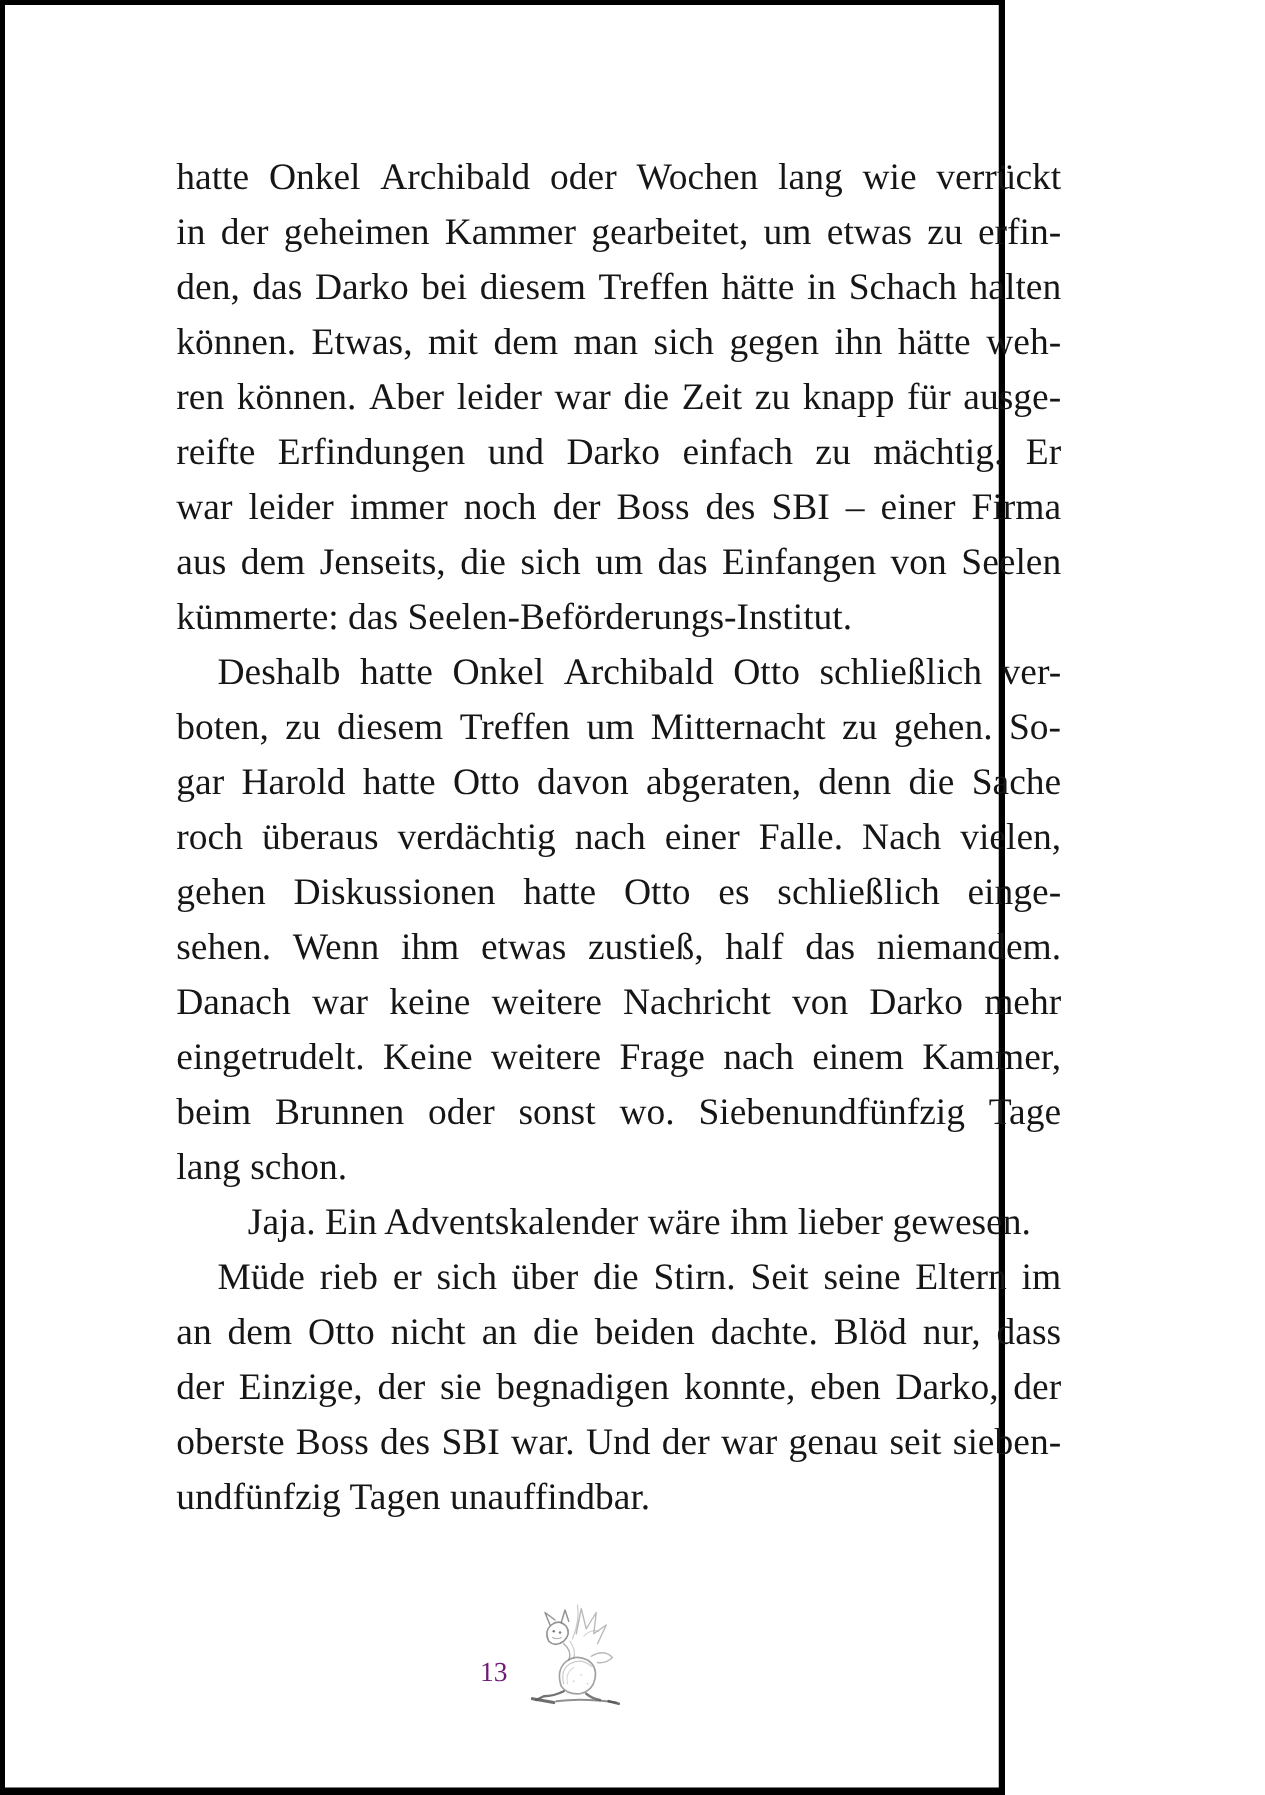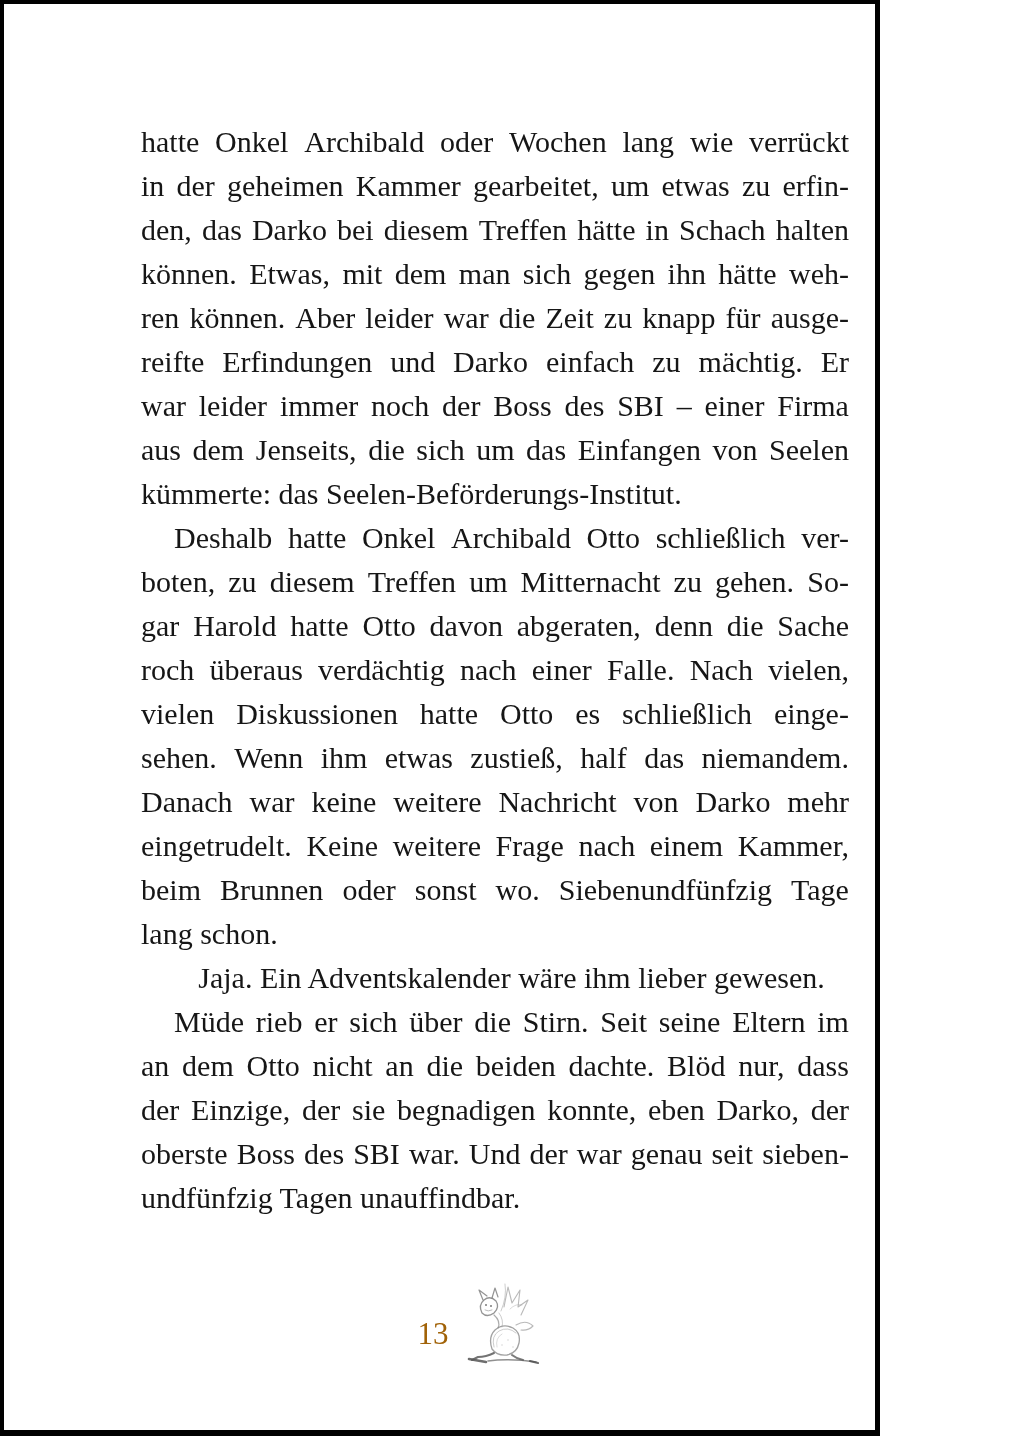--- a/index.html
+++ b/index.html
@@ -9,21 +9,21 @@
     background: #ffffff;
   }
   body {
     width: 1012px;
     height: 1436px;
     overflow: hidden;
   }
   .book-page {
     box-sizing: border-box;
     position: relative;
-    width: 880px;
+    width: 804px;
     height: 1436px;
     background: #ffffff;
     border-style: solid;
     border-color: #000000;
     border-width: 4px 5px 6px 4px;
     font-family: "Liberation Serif", "DejaVu Serif", serif;
     color: #161616;
   }
   .text-block {
     position: absolute;
@@ -55,24 +55,24 @@
     display: flex;
     justify-content: center;
   }
   .footer-inner {
     display: flex;
     align-items: flex-end;
     gap: 15px;
     transform: translateX(40px);
   }
   .page-number {
-    font-size: 31px;
+    font-size: 22px;
     line-height: 1;
     padding-bottom: 16px;
-    color: #a16207;
+    color: #701a75;
   }
   .ornament svg {
     display: block;
     width: 78px;
     height: 88px;
   }
 </style>
 </head>
 <body>
 
@@ -208,21 +208,21 @@
         <span>roch</span>
         <span>überaus</span>
         <span>verdächtig</span>
         <span>nach</span>
         <span>einer</span>
         <span>Falle.</span>
         <span>Nach</span>
         <span>vielen,</span>
       </div>
       <div class="line just">
-        <span>vielen</span>
+        <span>gehen</span>
         <span>Diskussionen</span>
         <span>hatte</span>
         <span>Otto</span>
         <span>es</span>
         <span>schließlich</span>
         <span>einge-</span>
       </div>
       <div class="line just">
         <span>sehen.</span>
         <span>Wenn</span>

